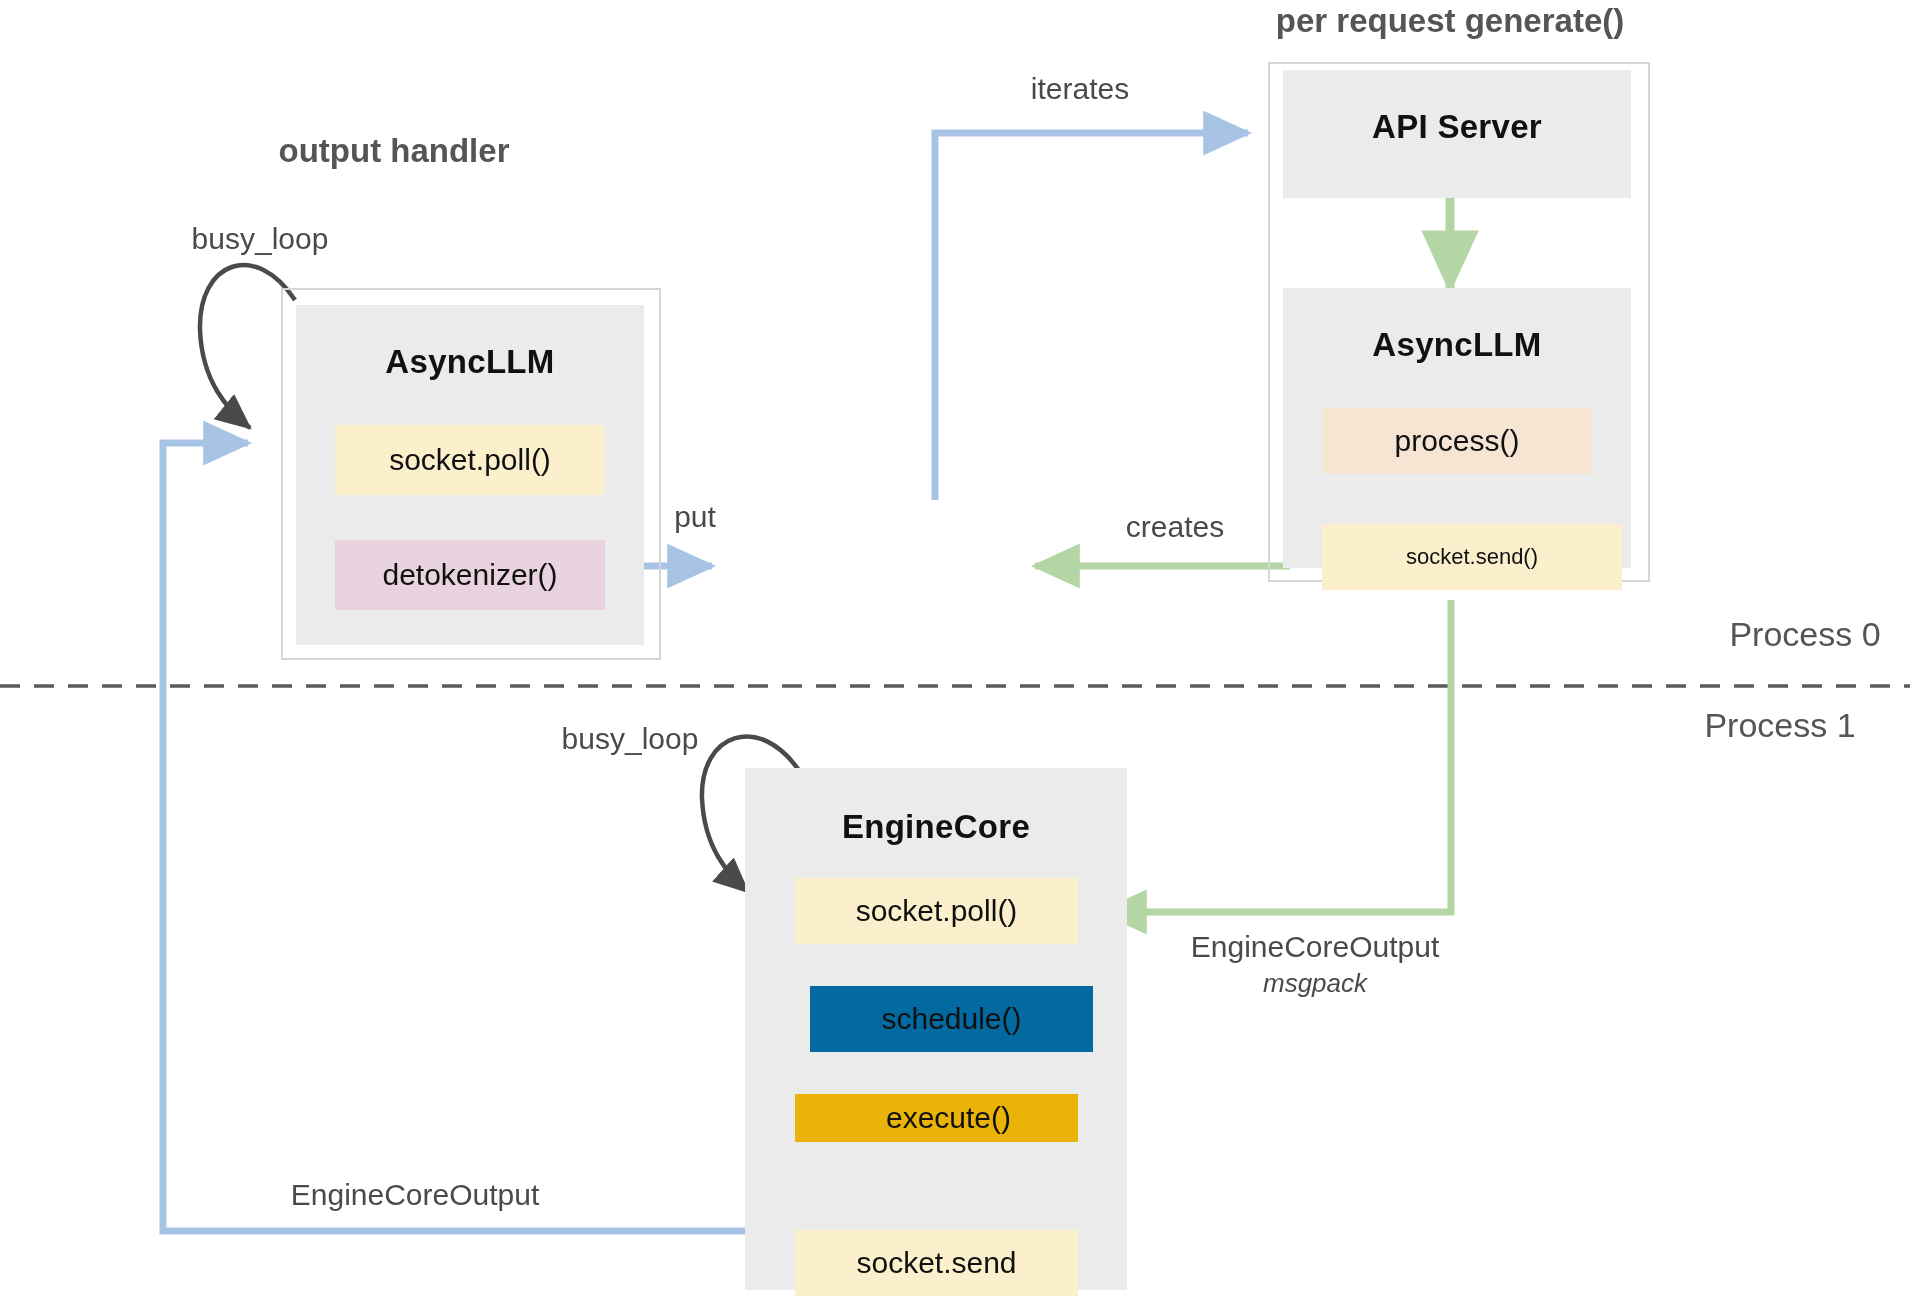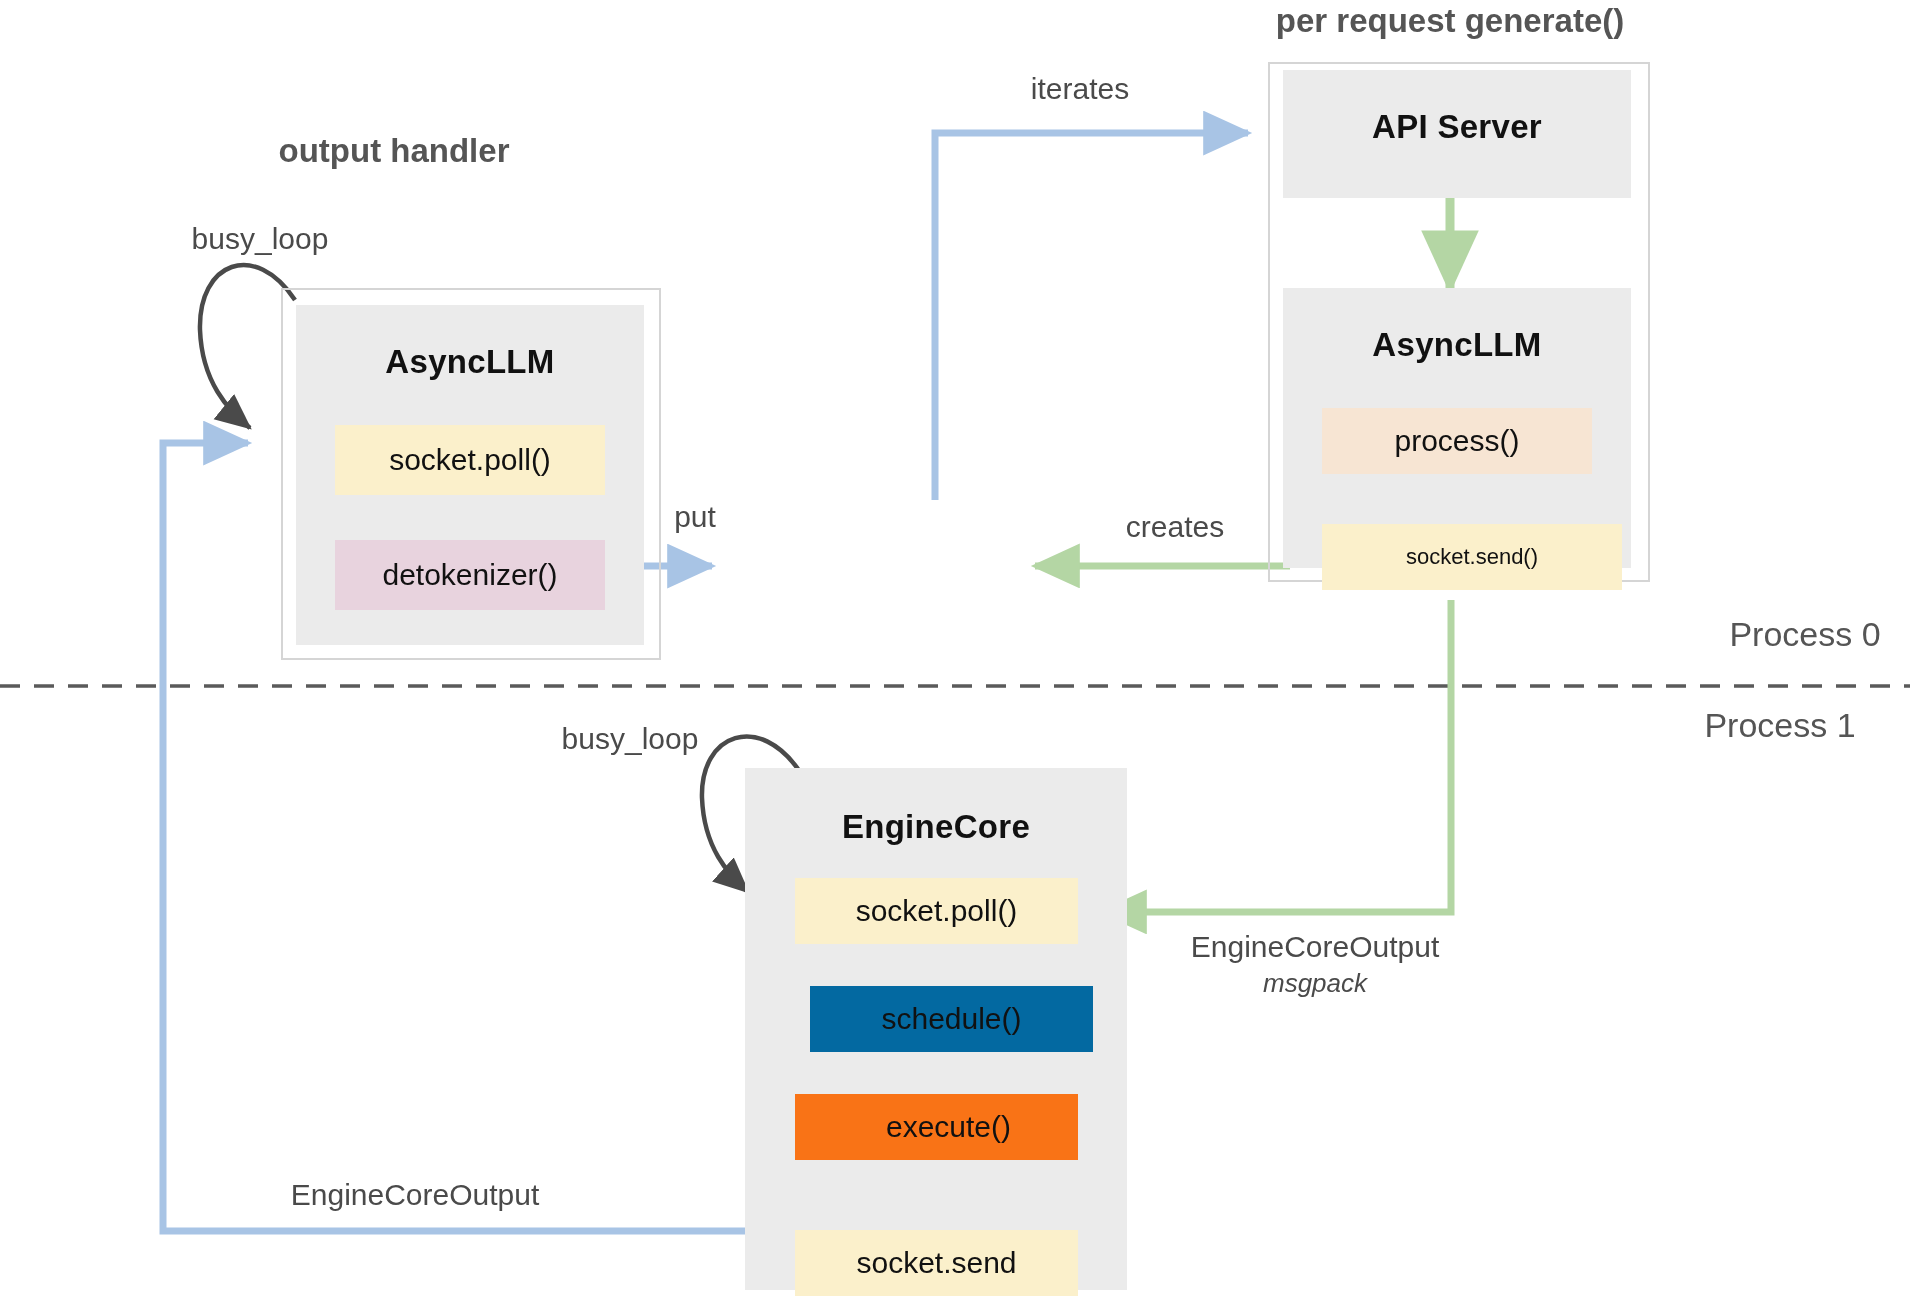--- a/index.html
+++ b/index.html
@@ -185,21 +185,21 @@
 
   <div class="process-label" style="left:1700px; top:615px; width:210px; font-size:34px;">Process 0</div>
   <div class="process-label" style="left:1675px; top:706px; width:210px; font-size:34px;">Process 1</div>
 
   <div class="edge-label" style="left:530px; top:722px; width:200px; font-size:30px;">busy_loop</div>
 
   <div class="block" style="left:745px; top:768px; width:382px; height:522px;">
     <div class="block-title" style="top:40px; font-size:33px;">EngineCore</div>
     <div class="chip" style="left:50px; top:110px; width:283px; height:66px; background:#fbf0cb; font-size:30px;">socket.poll()</div>
     <div class="chip" style="left:50px; top:218px; width:283px; height:66px; background:#0369a1; font-size:30px;margin-left:15px;">schedule()</div>
-    <div class="chip" style="left:50px; top:326px; width:283px; height:66px; background:#f97316; font-size:30px;padding-left:24px;">execute()</div>
+    <div class="chip" style="left:50px; top:326px; width:283px; height:48px; background:#eab308; font-size:30px;padding-left:24px;">execute()</div>
     <div class="chip" style="left:50px; top:434px; width:283px; height:66px; background:#fbf0cb; font-size:30px;margin-top:28px;">socket.send</div>
   </div>
 
   <div class="edge-label" style="left:1150px; top:930px; width:330px; font-size:30px;">EngineCoreOutput</div>
   <div class="edge-sub" style="left:1150px; top:968px; width:330px; font-size:26px;">msgpack</div>
 
   <div class="edge-label" style="left:255px; top:1178px; width:320px; font-size:30px;">EngineCoreOutput</div>
 
 </div>
 

